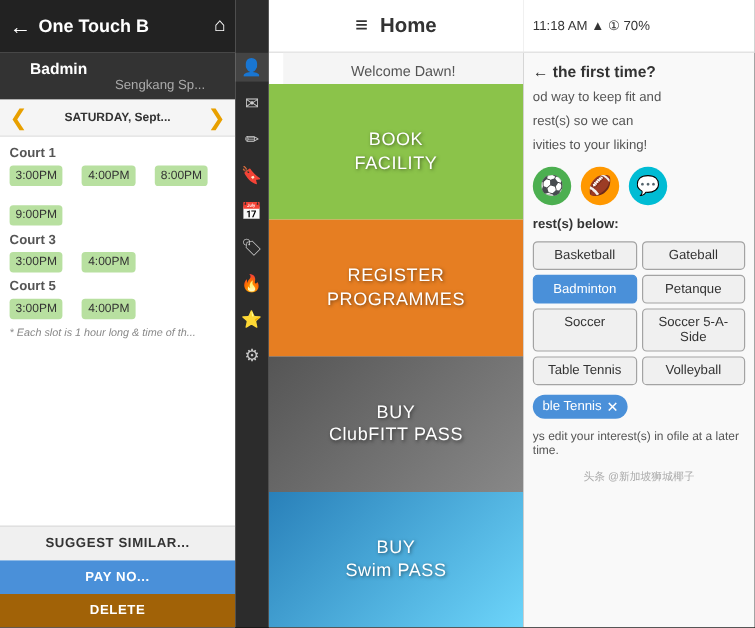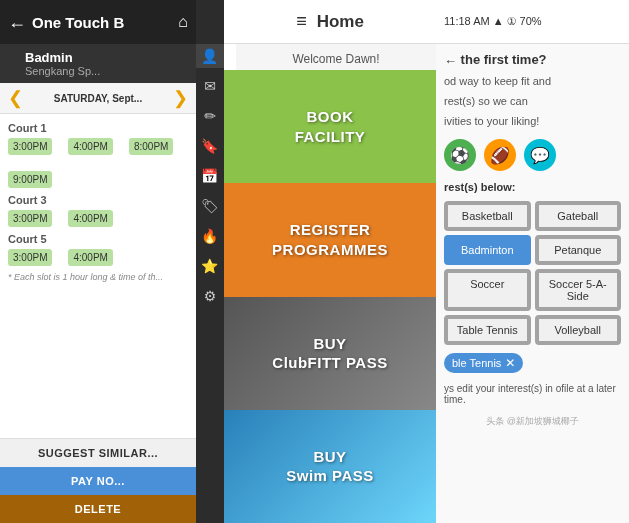--- a/index.html
+++ b/index.html
@@ -56,20 +56,21 @@
       padding: 6px 25px;
     }
     .panel1-subheader-title {
       font-size: 13px;
       font-weight: bold;
       color: #fff;
     }
     .panel1-subheader-sub {
       font-size: 11px;
       color: #aaa;
+      text-align: right;
     }
 
     .panel1-date-nav {
       display: flex;
       align-items: center;
       background: #f5f5f5;
       padding: 4px 8px;
       border-bottom: 1px solid #ddd;
       gap: 4px;
     }
@@ -209,21 +210,21 @@
       display: flex;
       align-items: center;
       justify-content: center;
       cursor: pointer;
       position: relative;
       min-height: 95px;
       overflow: hidden;
     }
     .menu-card-text {
       color: #fff;
-      font-weight: bold;
+      font-weight: normal;
       font-size: 15px;
       text-align: center;
       text-shadow: 1px 1px 3px rgba(0,0,0,0.5);
       z-index: 2;
       line-height: 1.3;
       letter-spacing: 0.5px;
     }
     .card-book {
       background: #8bc34a;
     }
@@ -302,21 +303,21 @@
       font-weight: bold;
     }
     .sports-grid {
       display: grid;
       grid-template-columns: 1fr 1fr;
       gap: 4px;
       padding: 4px 8px;
     }
     .sport-tag {
       background: #f0f0f0;
-      border: 4px solid #a3a3a3;
+      border: 1px solid #a3a3a3;
       border-radius: 4px;
       padding: 5px 8px;
       font-size: 11px;
       color: #333;
       cursor: pointer;
       text-align: center;
     }
     .sport-tag.selected {
       background: #4a90d9;
       color: #fff;

